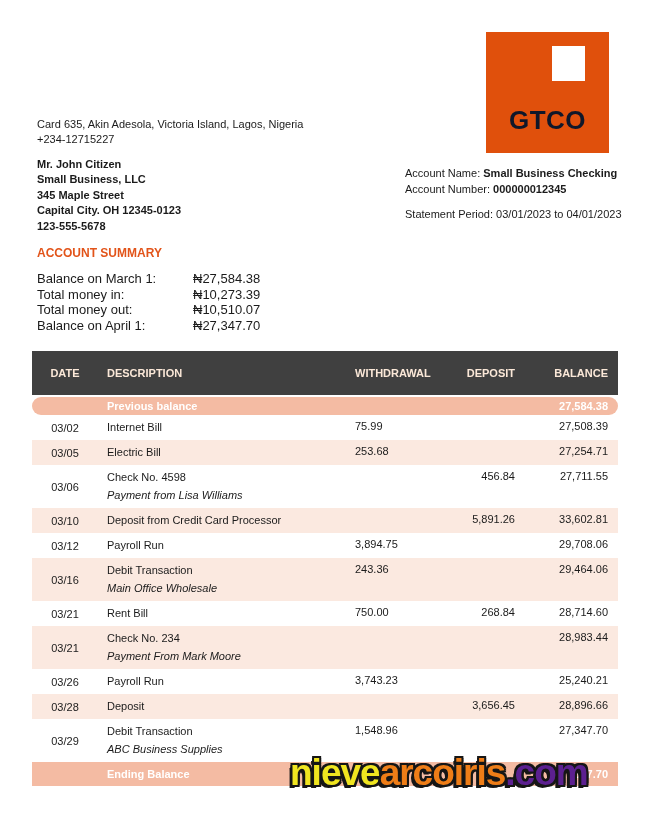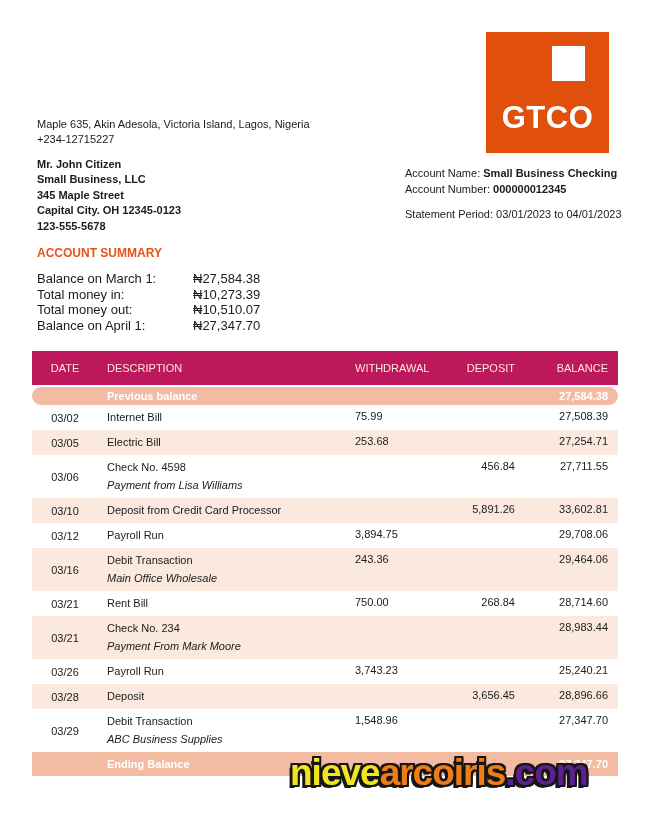--- a/index.html
+++ b/index.html
@@ -10,36 +10,36 @@
   }
 
   
   .bank-address { position:absolute; left:37px; top:117px; font-size:11px; line-height:15px; }
   .customer     { position:absolute; left:37px; top:157px; font-size:11px; line-height:15.4px; font-weight:700; }
 
   
   .logo { position:absolute; left:486px; top:32px; width:123px; height:121px; background:#E0500C; }
   .logo-square { position:absolute; top:14px; right:24px; width:33px; height:35px; background:#ffffff; }
   .logo-text { position:absolute; bottom:17px; left:0; right:0; text-align:center;
-               color:#ffffff; font-size:31px; font-weight:700; letter-spacing:0.5px; }
+               color:#0f172a; font-size:26px; font-weight:700; letter-spacing:0.5px; }
 
   
   .account-info { position:absolute; left:405px; top:166px; font-size:11px; line-height:15.5px; }
   .account-info b { font-weight:700; }
   .account-info .period { margin-top:10px; }
 
   
   .summary-title { position:absolute; left:37px; top:246px; font-size:12px; font-weight:700; color:#E2541A; }
   .summary { position:absolute; left:37px; top:271px; font-size:13px; line-height:15.6px; }
   .summary-row { display:flex; }
   .summary-label { width:156px; }
 
   
   .stable { position:absolute; left:32px; top:351px; width:586px; font-size:11px; }
-  .thead { display:flex; background:#be185d; color:#FBE8D8; font-weight:400; height:34px; align-items:center; }
+  .thead { display:flex; background:#404040; color:#FBE8D8; font-weight:700; height:44px; align-items:center; }
   .c-date { width:66px; text-align:center; }
   .c-desc { width:252px; padding-left:9px; }
   .c-wd   { width:80px;  padding-left:5px; }
   .c-dep  { width:90px;  text-align:right; padding-right:5px; }
   .c-bal  { flex:1; text-align:right; padding-right:10px; }
 
   .band { display:flex; background:#F4BBA3; color:#ffffff; font-weight:700; align-items:center; }
   .band.prev   { height:18px; margin-top:2px;border-radius:9px; }
   .band.ending { height:24px; }
 
@@ -67,21 +67,21 @@
   .wm-yellow { color:#F0E520; }
   .wm-orange { color:#EE7D17; }
   .wm-purple { color:#5C2090; }
 </style>
 </head>
 <body>
 
 <div class="page">
 
   <div class="bank-address">
-    <div>Maple 635, Akin Adesola, Victoria Island, Lagos, Nigeria</div>
+    <div>Card 635, Akin Adesola, Victoria Island, Lagos, Nigeria</div>
     <div>+234-12715227</div>
   </div>
 
   <div class="logo">
     <div class="logo-square"></div>
     <div class="logo-text">GTCO</div>
   </div>
 
   <div class="customer">
     <div>Mr. John Citizen</div>

